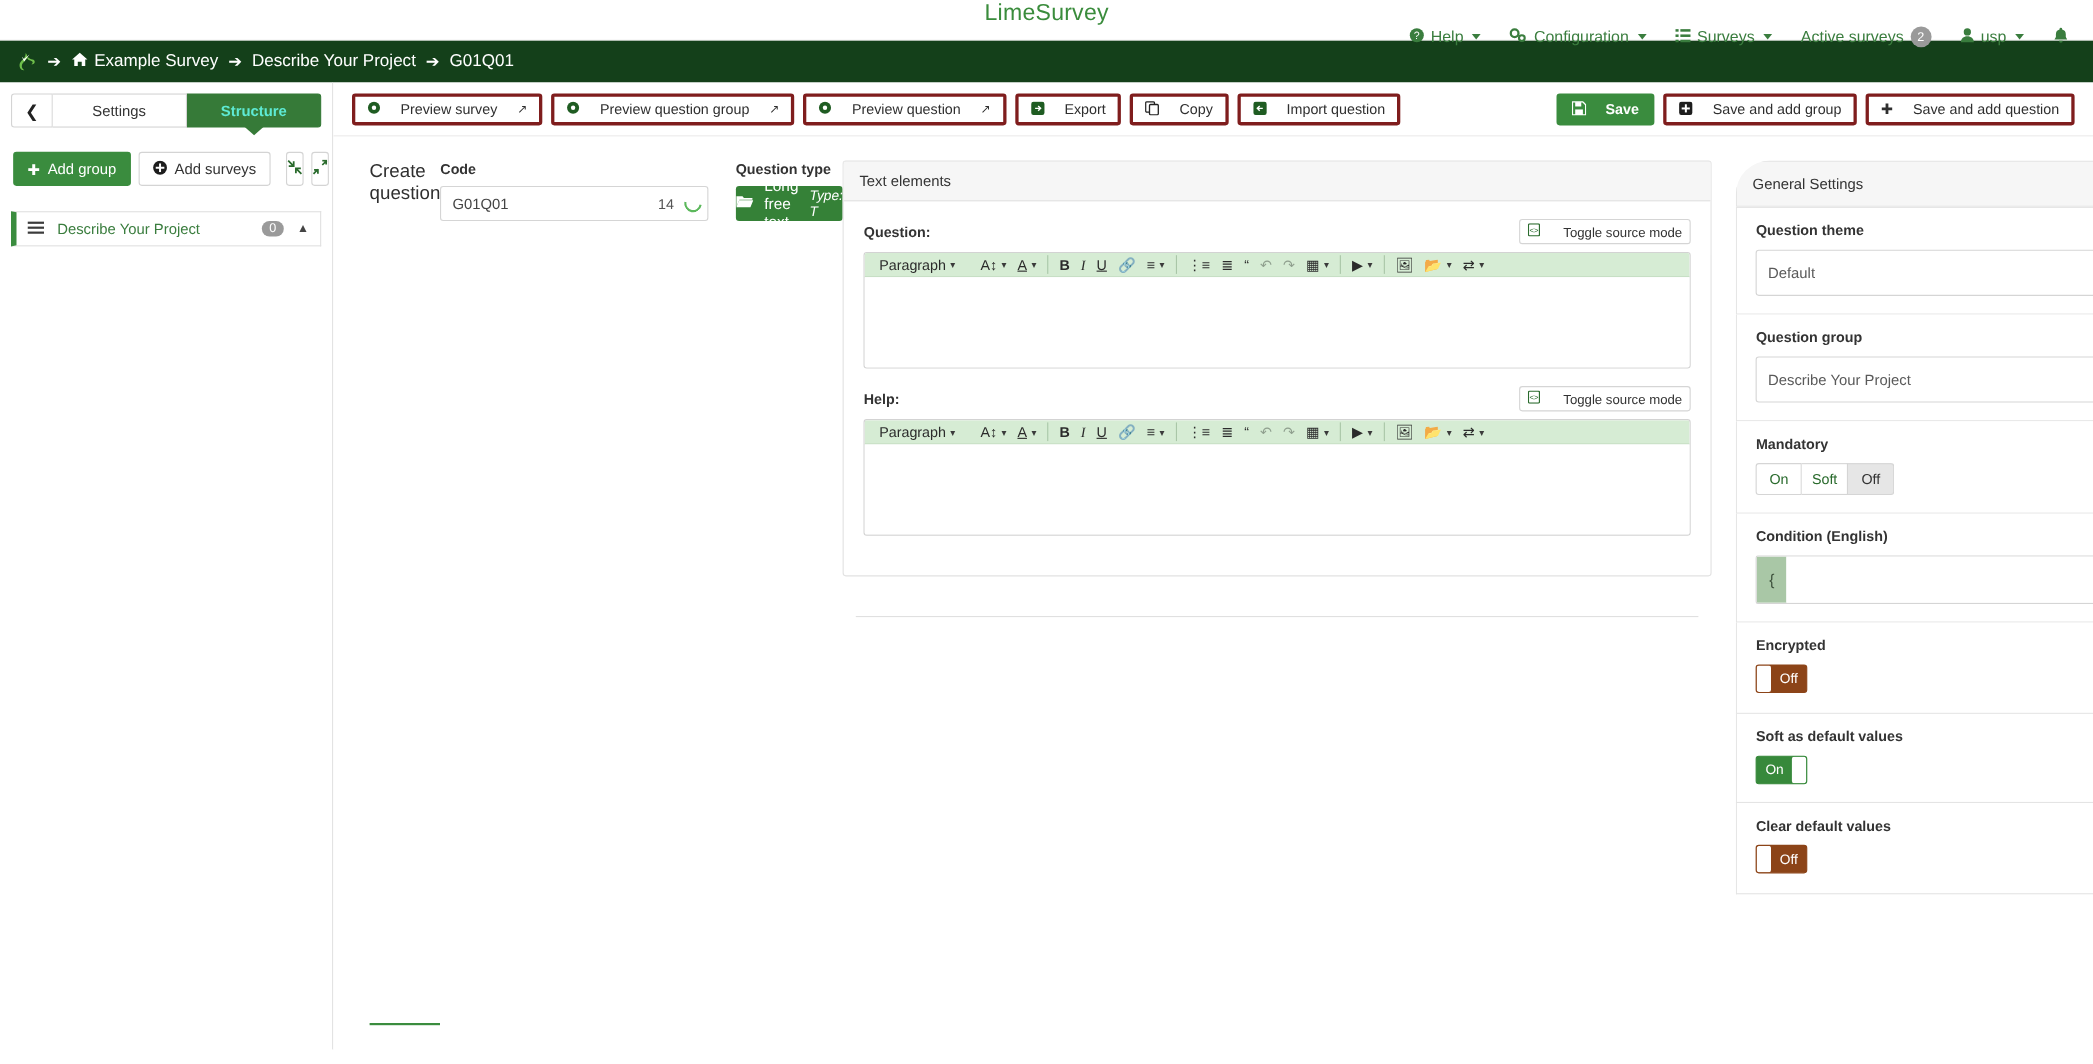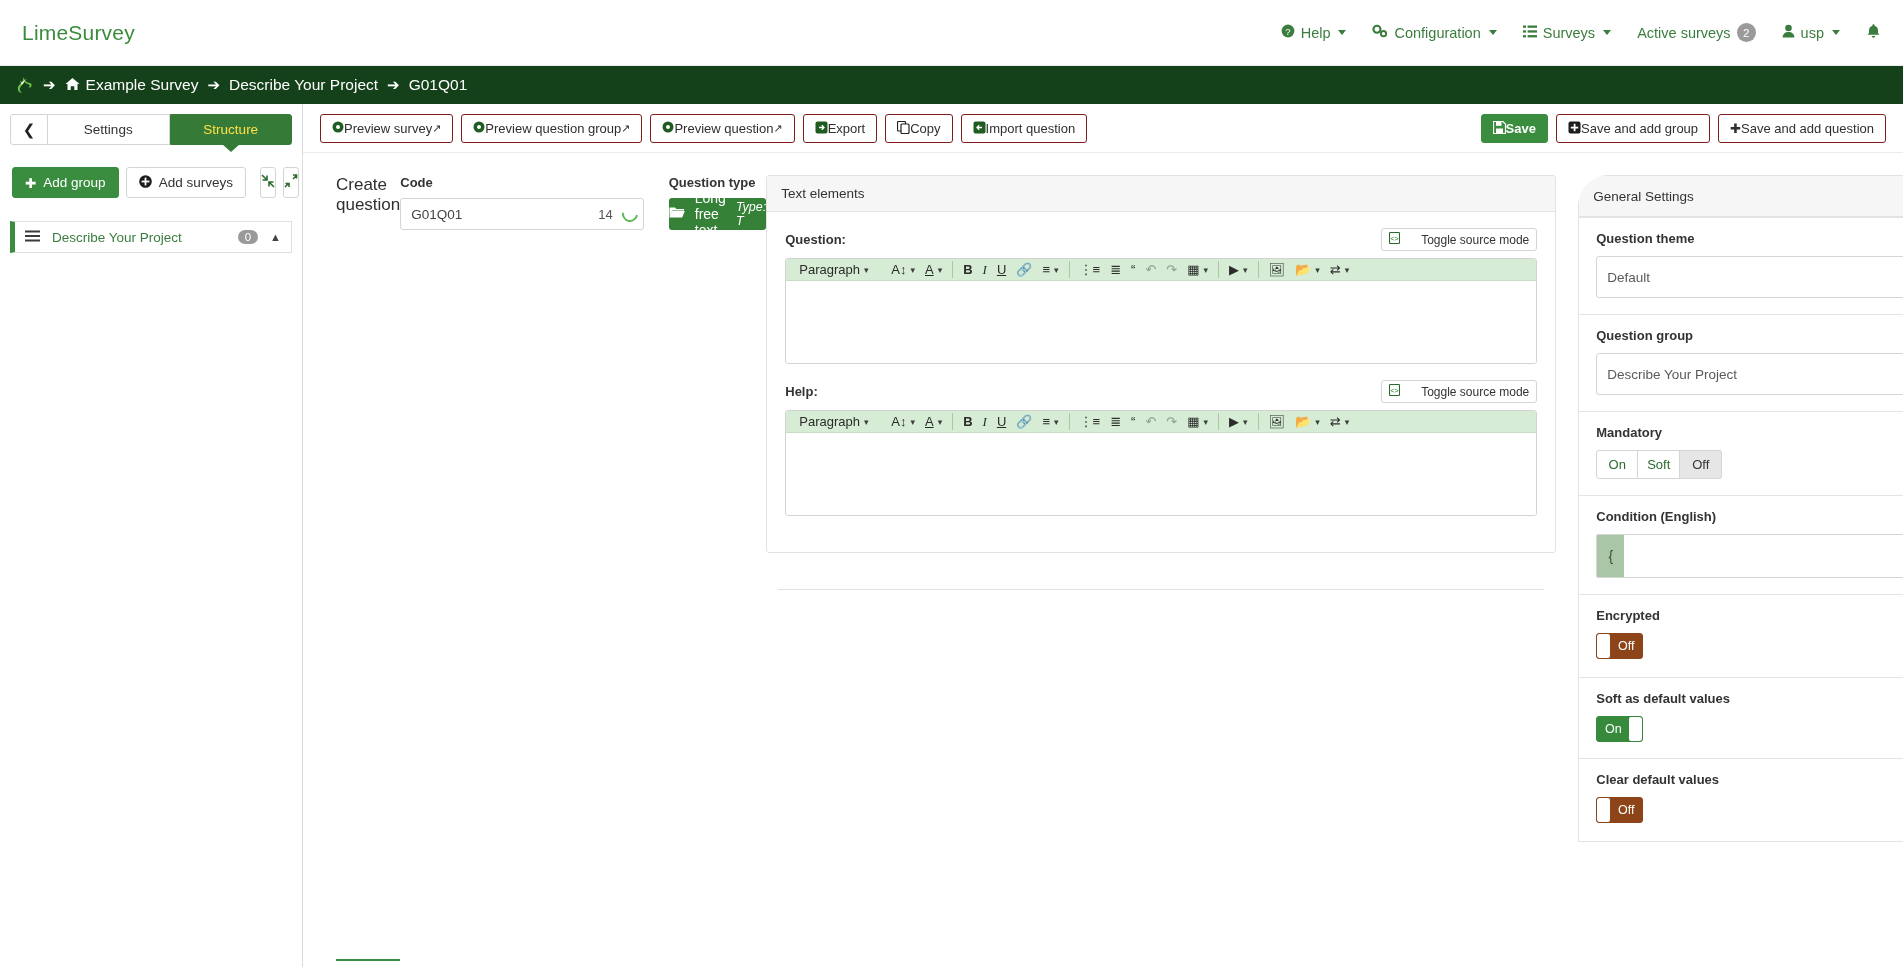--- a/index.html
+++ b/index.html
@@ -9,26 +9,27 @@
     width: 1903px; height: 967px;
     overflow: hidden;
     font-family: "Liberation Sans", sans-serif;
     font-size: 14px;
     color: #2b2b2b;
     background: #fff;
   }
 
   
   .navbar {
-    height: 66px;
+    height: 37px;
     background: #fff;
     display: flex;
     align-items: center;
     padding: 0 22px;
     border-bottom: 1px solid #eee;
+    flex-direction: column;
   }
   .brand {
     color: #3a8c3c;
     font-size: 21px;
     letter-spacing: .2px;
   }
   .nav-right {
     margin-left: auto;
     display: flex;
     align-items: center;
@@ -108,23 +109,24 @@
     background: #fff;
     color: #333;
     cursor: pointer;
   }
   .side-tab.back { width: 38px; border-radius: 3px 0 0 3px; font-size: 15px; color:#222; }
   .side-tab.settings { flex: 1; border-left: none; }
   .side-tab.structure {
     flex: 1;
     background: #367a38;
     border-color: #367a38;
-    color: #fde047;
+    color: #5eead4;
     border-radius: 0 3px 3px 0;
     position: relative;
+    font-weight: bold;
   }
   .side-tab.structure::after {
     content: "";
     position: absolute;
     bottom: -8px; left: 50%;
     transform: translateX(-50%);
     border-left: 9px solid transparent;
     border-right: 9px solid transparent;
     border-top: 8px solid #367a38;
   }
@@ -200,25 +202,25 @@
     display: flex;
     align-items: center;
     padding: 10px 17px 9px 17px;
     gap: 8px;
     border-bottom: 1px solid #eceaea;
   }
   .toolbar .spacer { flex: 1; }
   .tb-btn {
     display: inline-flex;
     align-items: center;
-    gap: 0;
+    gap: 18px;
     height: 29px;
     padding: 0 11px;
     font-size: 13px;
-    border: 1px solid #7f1d1d;
+    border: 3px solid #7f1d1d;
     background: #fff;
     color: #2f2f2f;
     border-radius: 3px;
     cursor: pointer;
     white-space: nowrap;
   }
   .tb-btn.primary {
     background: #3a8c3e;
     border-color: #3a8c3e;
     color: #fff;

